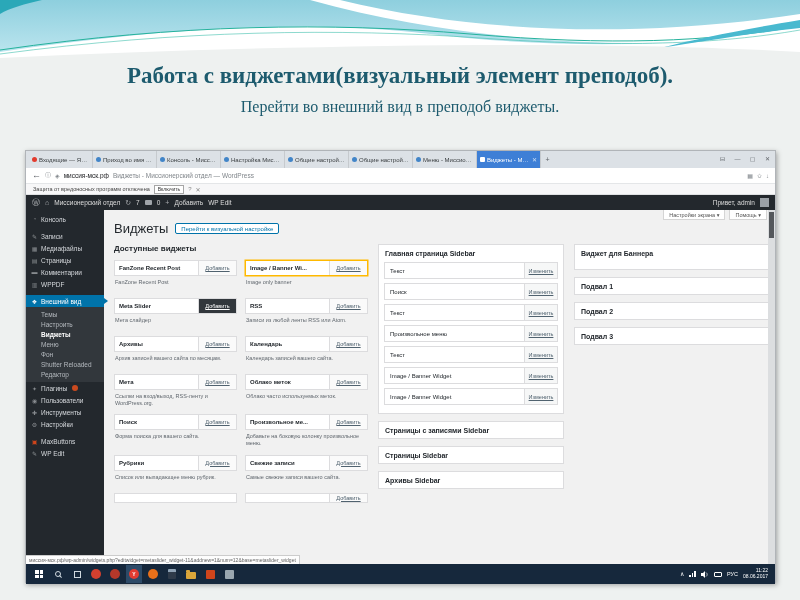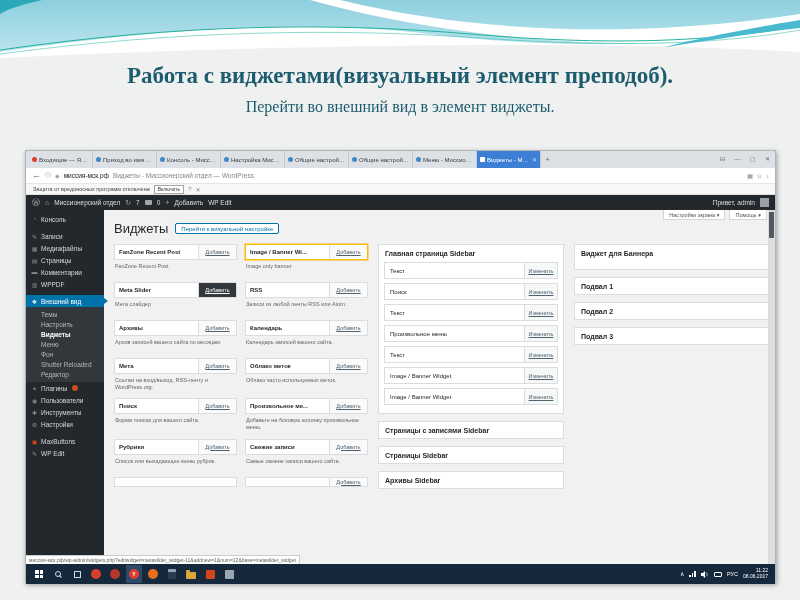--- a/index.html
+++ b/index.html
@@ -138,21 +138,21 @@
   <path d="M0,14 C10,8 25,4 42,0 L0,0 Z" fill="#2aa8b8"></path>
   <path d="M340,0 C480,34 640,38 800,14 L800,34 C640,52 470,44 310,0 Z" fill="#ffffff"></path>
   <path d="M800,30 C700,46 560,50 430,34 C300,18 150,30 0,52 L0,58 L800,58 L800,30 Z" fill="#ffffff"></path>
   <path d="M0,50 C180,24 330,22 470,34 C610,46 710,42 800,26" fill="none" stroke="#25b29c" stroke-width="1"></path>
   <path d="M0,54 C180,30 340,28 480,38 C620,48 720,44 800,30" fill="none" stroke="#3fc0ad" stroke-width="0.6"></path>
   <path d="M800,20 C740,30 700,38 660,48 C700,42 760,32 800,28 Z" fill="#49b9cf"></path>
   <path d="M0,58 L800,58 L800,52 C600,40 300,44 0,58 Z" fill="#eef1f0"></path>
 </svg>
 
 <div class="slide-title">Работа с виджетами(визуальный элемент преподоб).</div>
-<div class="slide-subtitle">Перейти во внешний вид в элемент виджеты.</div>
+<div class="slide-subtitle">Перейти во внешний вид в преподоб виджеты.</div>
 
 <div class="shot">
   <div class="browser">
 
     <div class="tabbar">
       <div class="tab mail">
           <span class="fav"></span>
           <span class="tlab">Входящие — Яндекс.Почта</span>
         </div>
       <div class="tab">
@@ -306,20 +306,21 @@
             <span class="sopt"><span>Помощь</span> <span>▾</span></span>
           </div>
           <div class="h1row">
             <span class="h1">Виджеты</span>
             <span class="custbtn">Перейти к визуальной настройке</span>
           </div>
 
           <div class="cols">
 
             <div class="c1">
+              <div class="avtitle">Доступные виджеты</div>
               <div class="wgrid">
                 <div class="wcell">
                     <div class="tile">
                       <span class="tname">FanZone Recent Post</span>
                       <span class="tadd">Добавить</span>
                     </div>
                     <div class="tdesc">FanZone Recent Post</div>
                   </div>
                 <div class="wcell orange">
                     <div class="tile">

